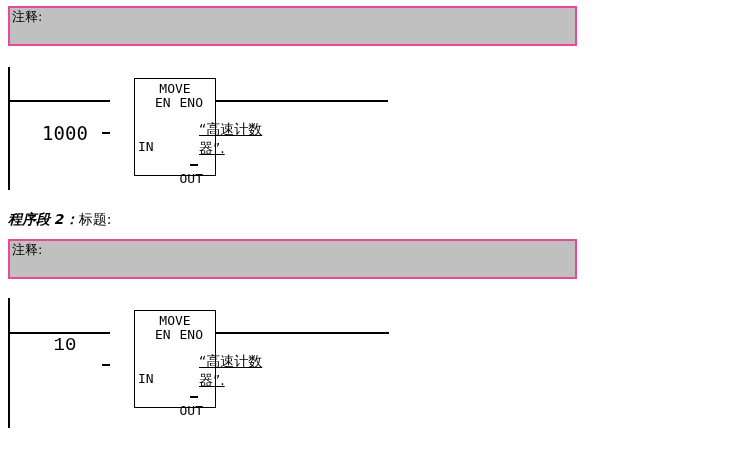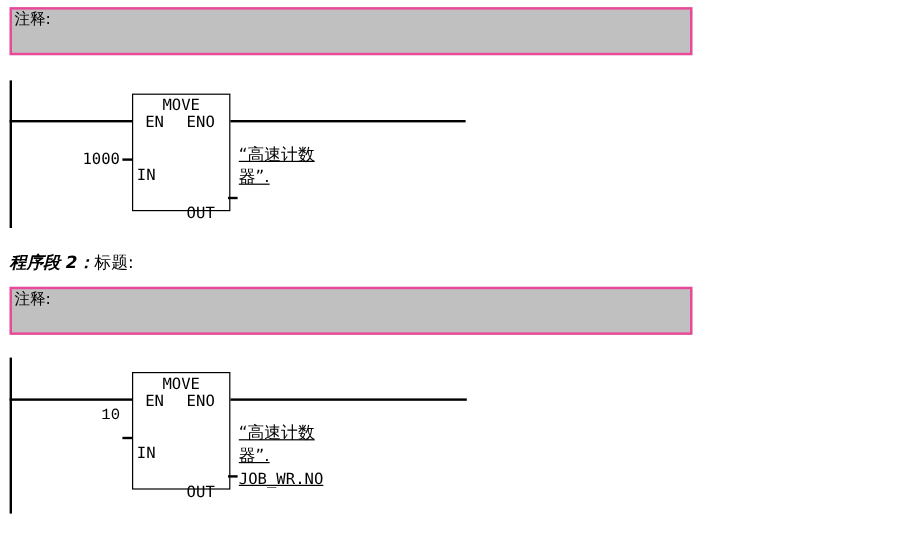--- a/index.html
+++ b/index.html
@@ -18,33 +18,33 @@
     position:absolute;left:2px;top:1px;
     font-size:13px;line-height:16px;
   }
   
   .wire{background:#000;height:2px;}
   .rail{background:#000;width:2px;}
   
   .fbox{
     width:80px;height:96px;border:1px solid #000;background:#fff;
     font-family:"DejaVu Sans Mono","Liberation Mono",monospace;
-    font-size:13px;line-height:15px;
+    font-size:13px;line-height:15px;margin-left:24px;
   }
   .fbox .btitle{position:absolute;left:0;right:0;top:2px;text-align:center;}
   .fbox .pin{position:absolute;}
-  .pin-en{left:10px;top:16px;}
+  .pin-en{left:20px;top:16px;}
   .pin-eno{right:12px;top:16px;}
   .pin-in{left:3px;top:60px;}
   .pin-out{right:12px;top:92px;}
   
   .value{
-    width:70px;text-align:right;
+    width:70px;text-align:center;
     font-family:"DejaVu Sans Mono","Liberation Mono",monospace;
-    font-size:13px;line-height:15px;
+    font-size:19px;line-height:15px;
   }
   .operand{width:90px;text-decoration:underline;}
   .operand .cjk{font-size:14px;line-height:19px;height:19px;white-space:nowrap;}
   .operand .sym{
     font-family:"DejaVu Sans Mono","Liberation Mono",monospace;
     font-size:13px;line-height:19px;white-space:nowrap;
   }
   
   .net-header{left:8px;top:210px;font-size:14px;line-height:18px;white-space:nowrap;}
   .net-header .bold{font-weight:bold;font-style:italic;}
@@ -97,14 +97,13 @@
   <div class="pin pin-out">OUT</div>
 </div>
 
 <div class="abs value" style="left:30px;top:338px;font-family:Liberation Mono, monospace;">10</div>
 <div class="abs wire" style="left:102px;top:364px;width:8px;"></div>
 <div class="abs wire" style="left:190px;top:396px;width:8px;"></div>
 
 <div class="abs operand" style="left:199px;top:352px;">
   <div class="cjk">“高速计数</div>
   <div class="cjk">器”.</div>
-  <div class="sym">JOB_WR.NO</div>
 </div>
 
 </body></html>

